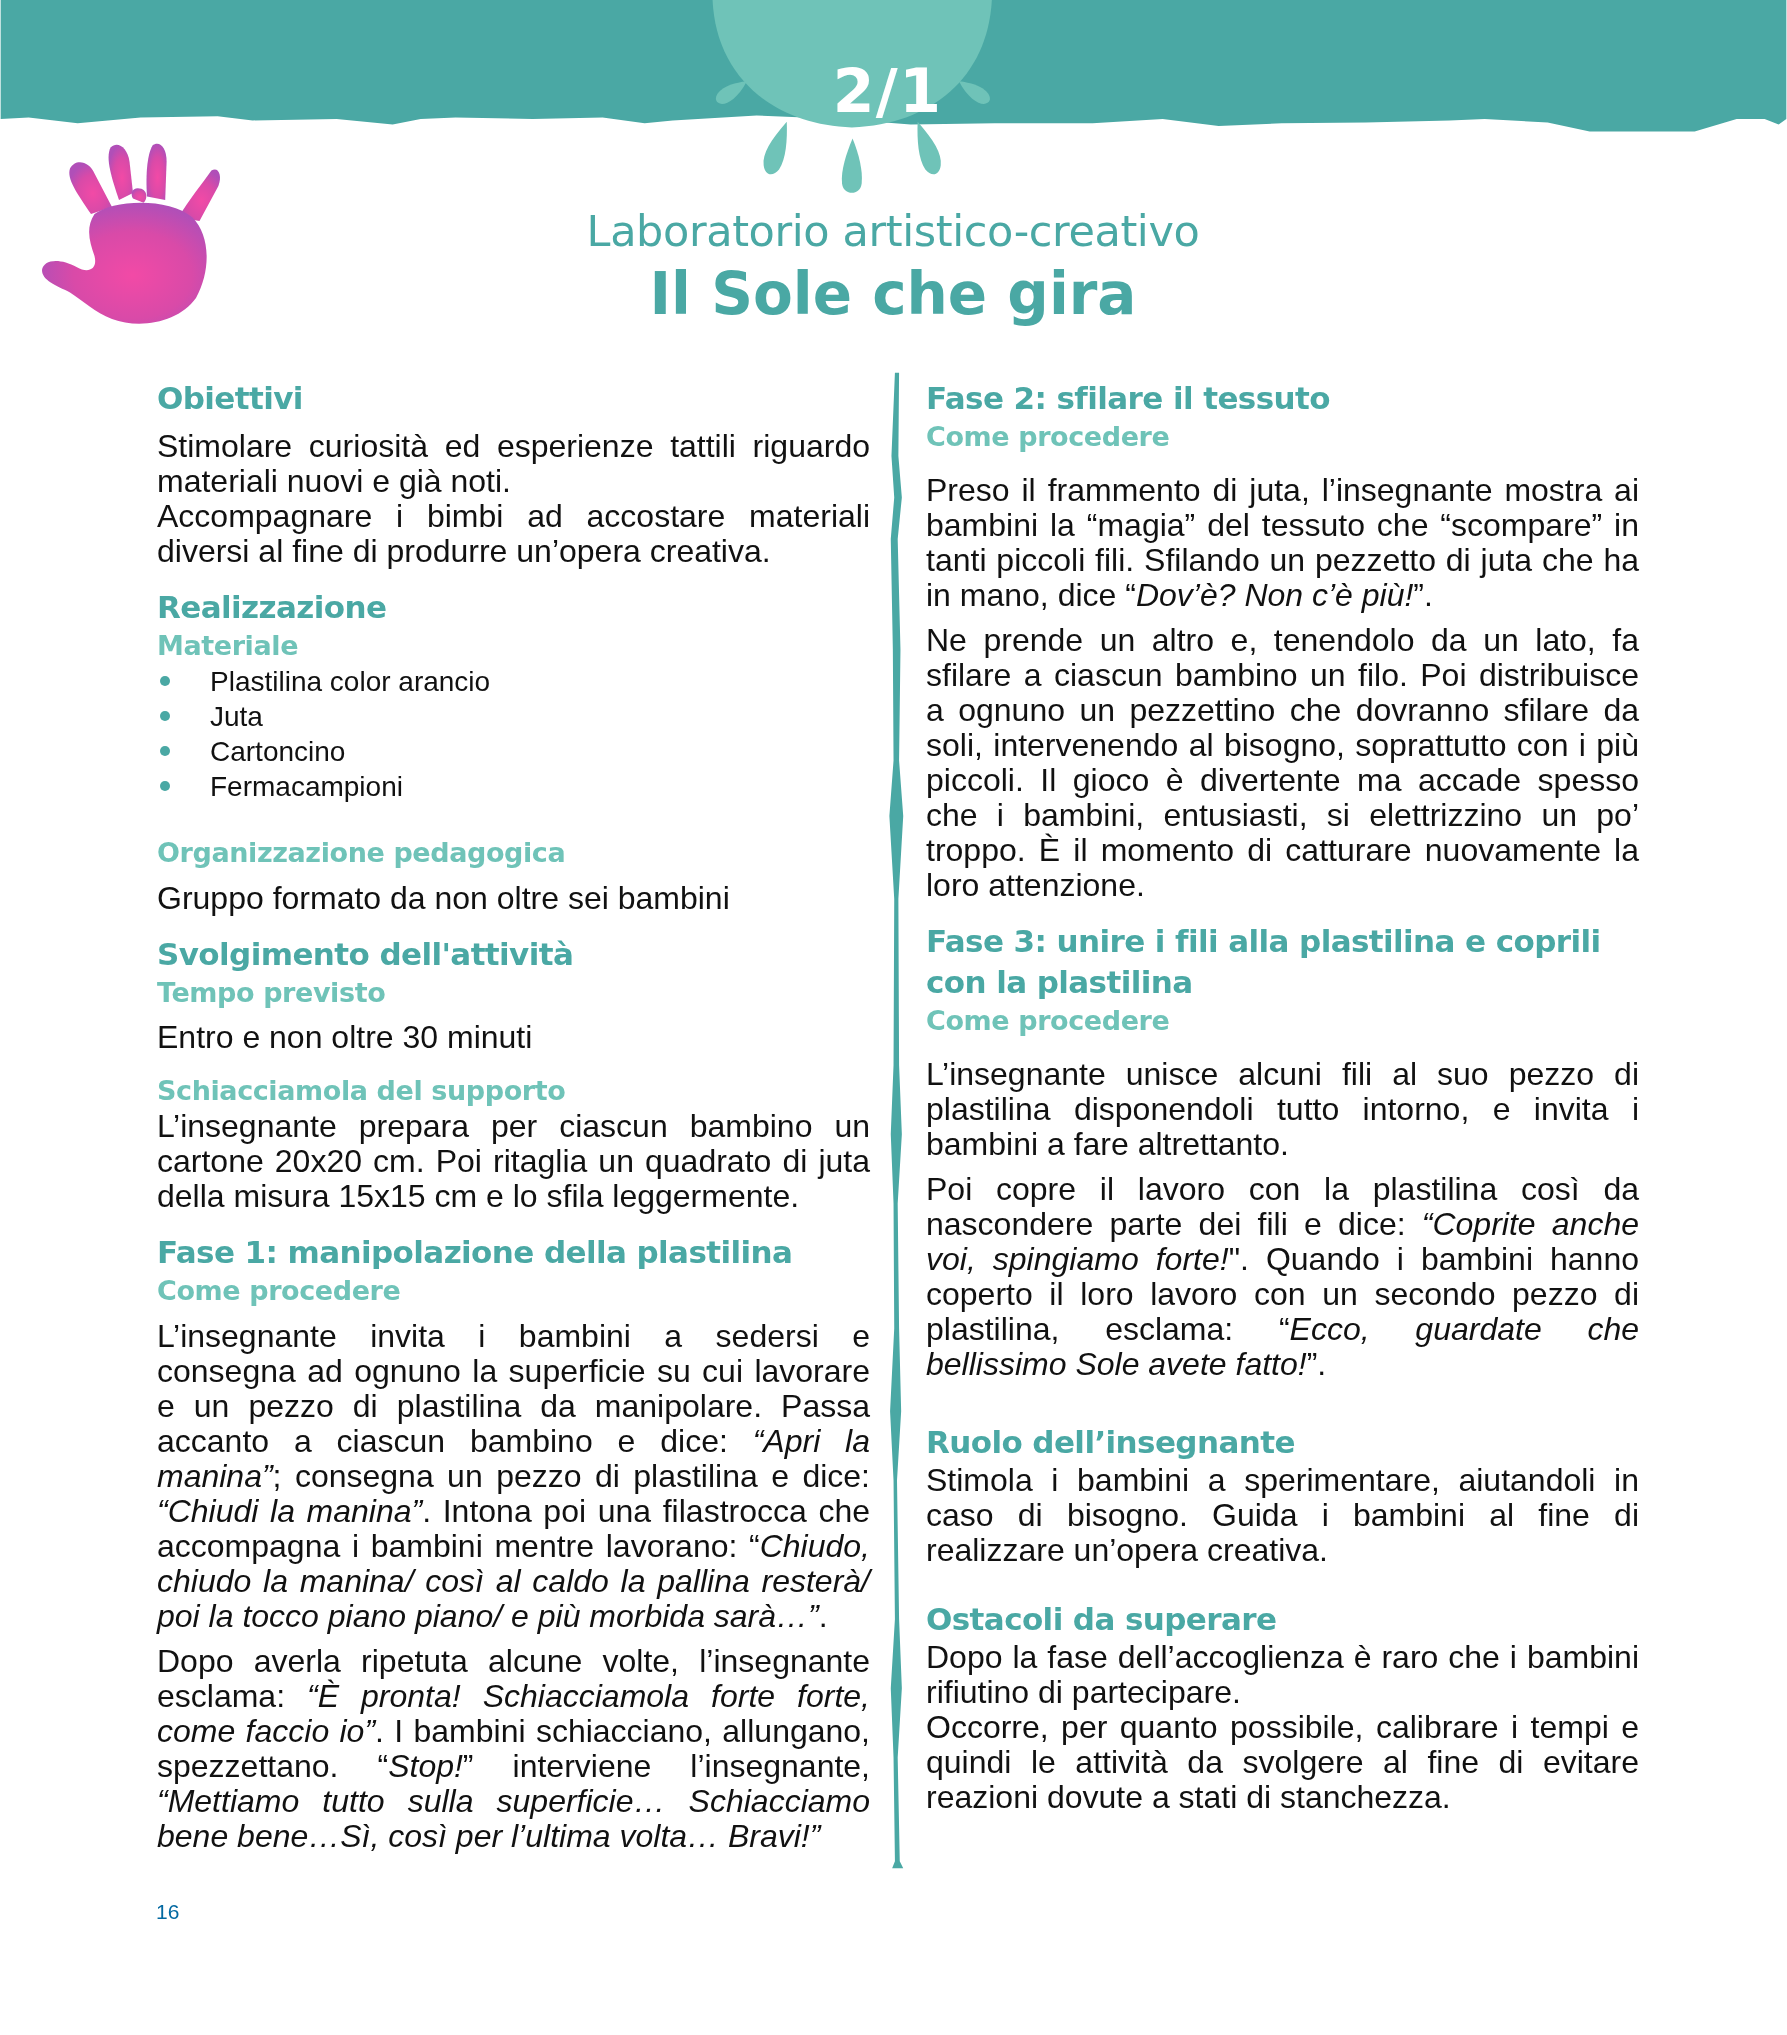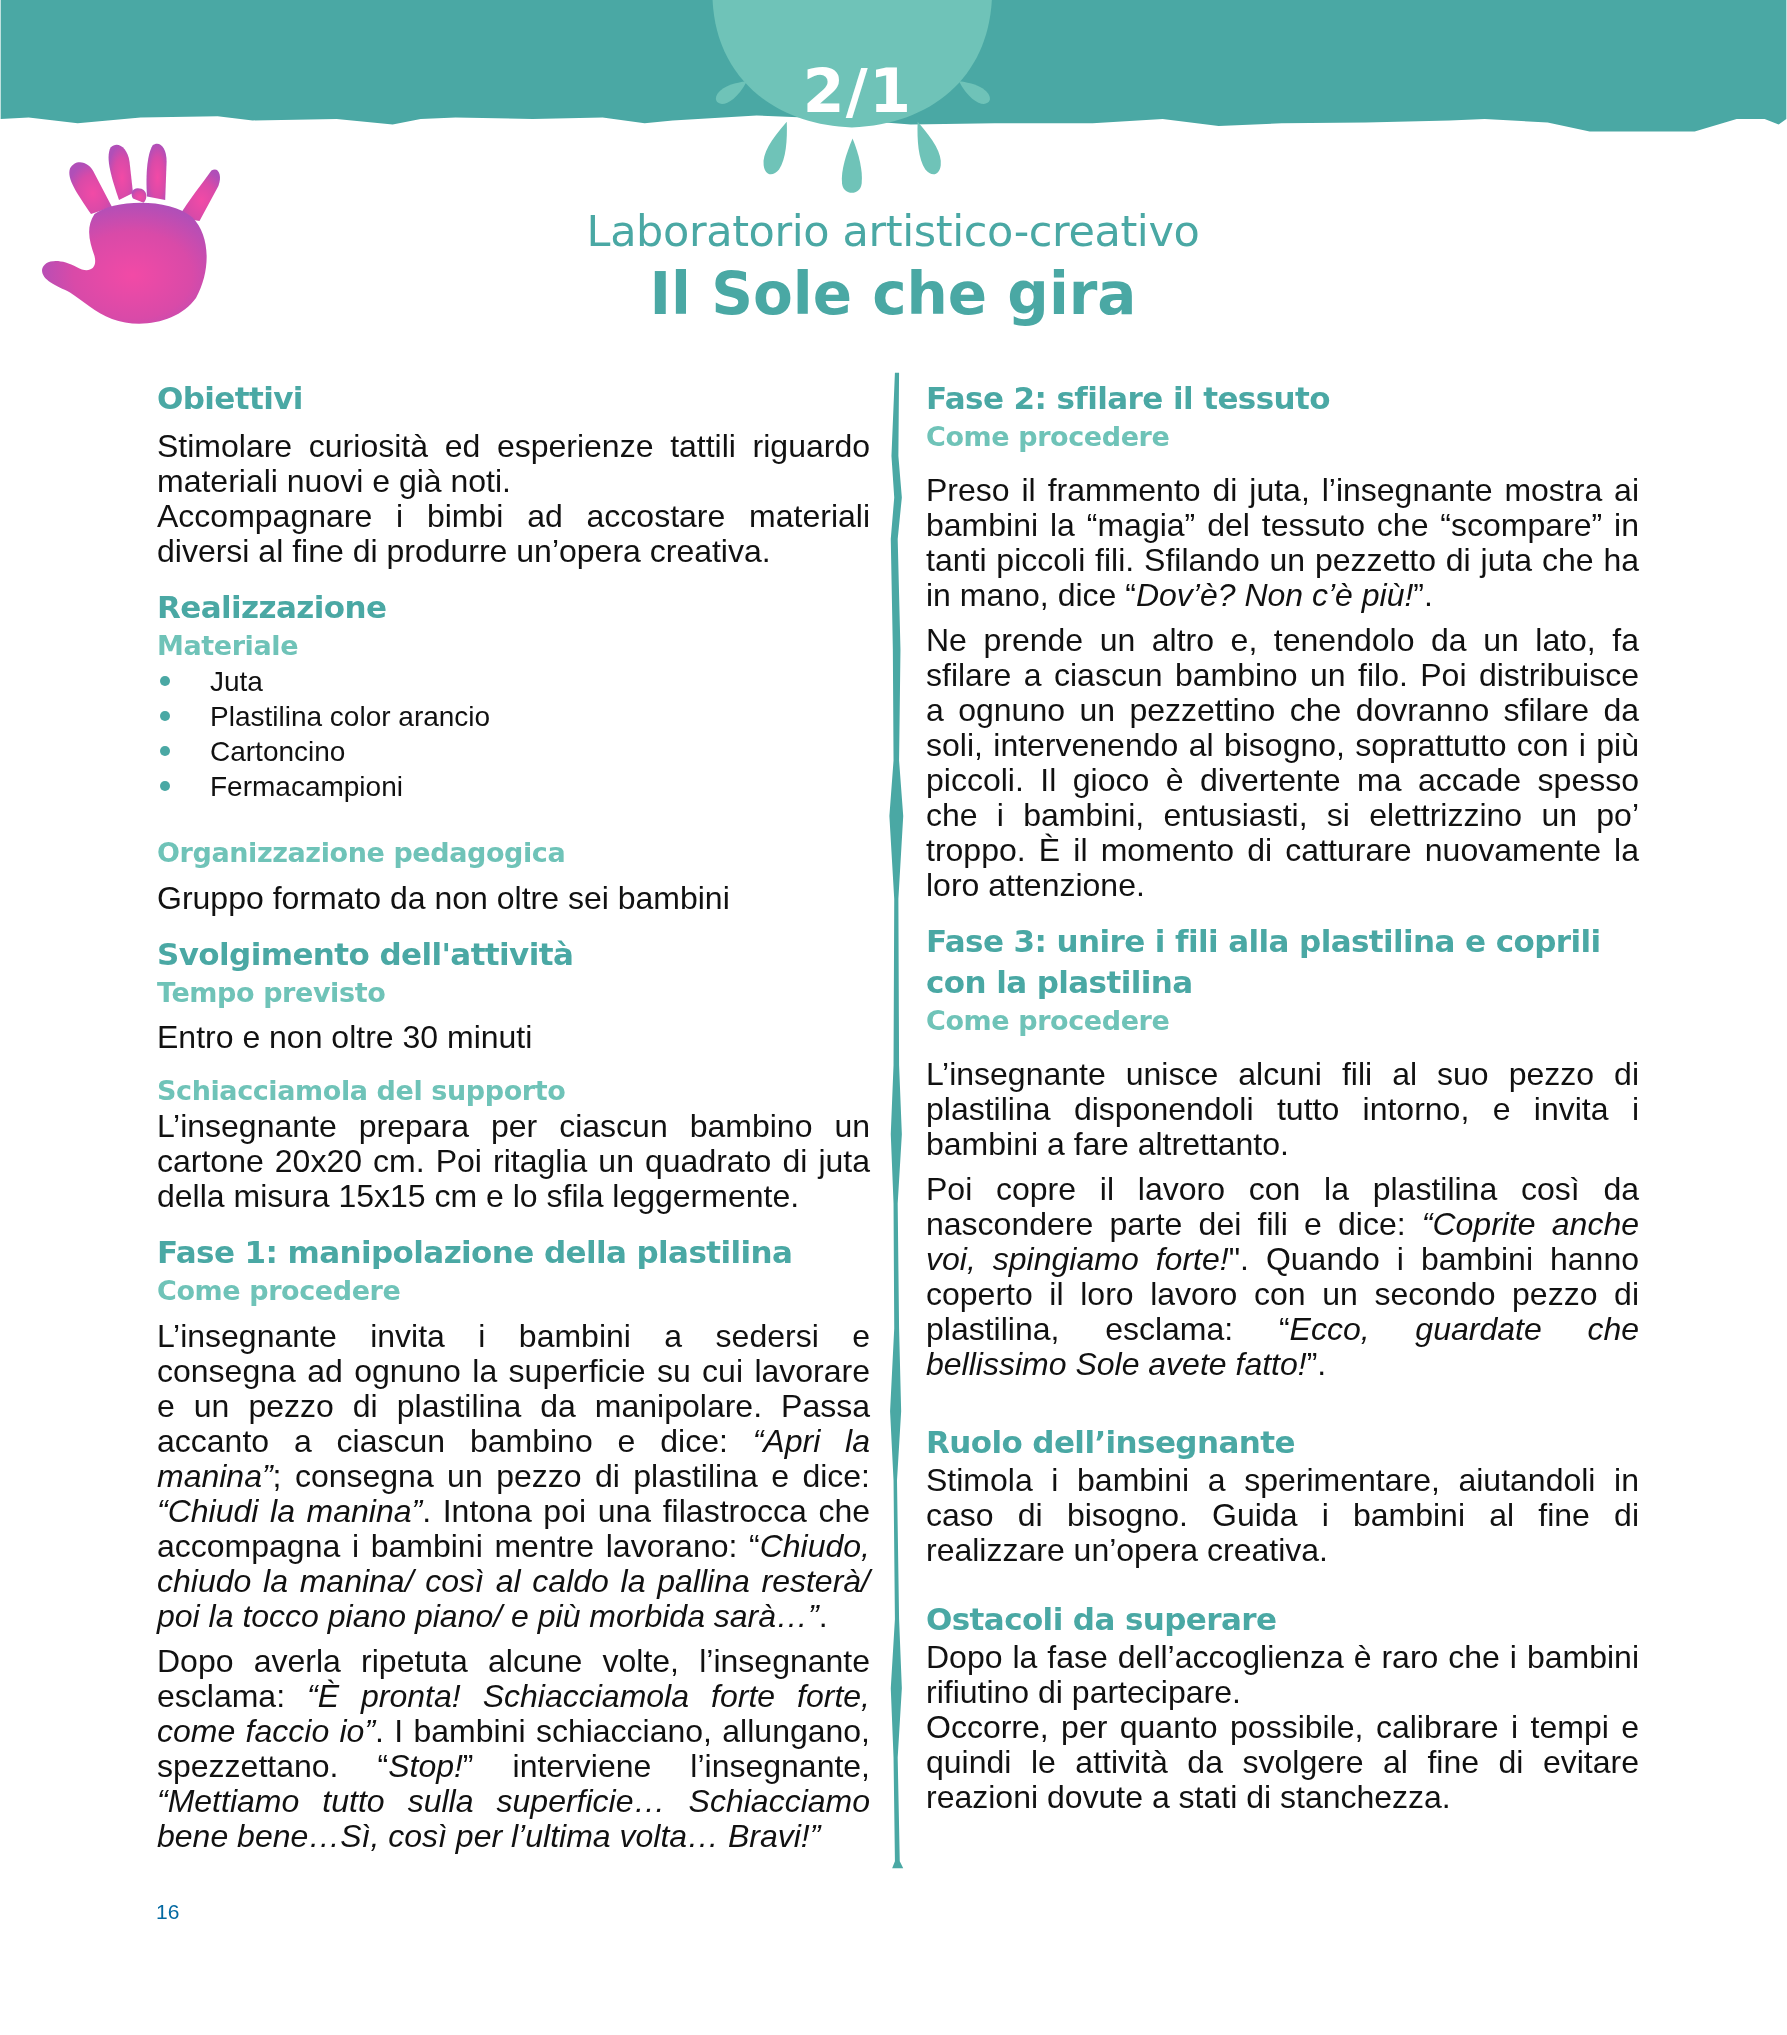--- a/index.html
+++ b/index.html
@@ -1,19 +1,19 @@
 <!DOCTYPE html>
 <html style="font-size:11.2px"><head>
 <meta charset="utf-8">
 <style>
   html, body { margin: 0; padding: 0; background: #ffffff; }
   body { width: 1787px; height: 2035px; position: relative; overflow: hidden;
          font-family: "DejaVu Sans", sans-serif; color: #111; }
   .header-svg { position: absolute; left: 0; top: 0; }
-  .page-label { position: absolute; left: 770px; top: 56px; width: 175px; text-align: center;
+  .page-label { position: absolute; left: 800px; top: 56px; width: 175px; text-align: center;
                 font-family: "DejaVu Sans", sans-serif; font-weight: bold; font-size: 60px;
                 color: #ffffff; letter-spacing: 1.4px; }
   .hand { position: absolute; left: 28px; top: 130px; }
   .title-block { position: absolute; left: 490px; width: 806px; top: 203px; text-align: center;
                  color: #4aa8a4; font-family: "DejaVu Sans", sans-serif; }
   .title-block .kicker { font-size: 43px; line-height: 56px; font-weight: normal; letter-spacing: -0.4px; }
   .title-block .title { font-size: 58px; line-height: 70px; font-weight: bold; }
   .col { position: absolute; top: 378px; width: 713px; }
   .col.left { left: 157px; }
   .col.right { left: 926px; }
@@ -79,22 +79,22 @@
 <div class="col left">
   <h2 class="h1">Obiettivi</h2>
   <div class="gap-s"></div>
   <p>Stimolare curiosità ed esperienze tattili riguardo materiali nuovi e già noti.</p>
   <p>Accompagnare i bimbi ad accostare materiali diversi al fine di produrre un’opera creativa.</p>
   <div class="gap-m"></div>
 
   <h2 class="h1">Realizzazione</h2>
   <h3 class="h2">Materiale</h3>
   <ul class="materials">
+    <li><span class="bullet"></span><span>Plastilina color arancio</span></li>
     <li><span class="bullet"></span><span>Juta</span></li>
-    <li><span class="bullet"></span><span>Plastilina color arancio</span></li>
     <li><span class="bullet"></span><span>Cartoncino</span></li>
     <li><span class="bullet"></span><span>Fermacampioni</span></li>
   </ul>
   <div class="gap-l"></div>
   <h3 class="h2">Organizzazione pedagogica</h3>
   <div class="gap-s"></div>
   <p>Gruppo formato da non oltre sei bambini</p>
   <div class="gap-m"></div>
 
   <h2 class="h1">Svolgimento dell'attività</h2>

